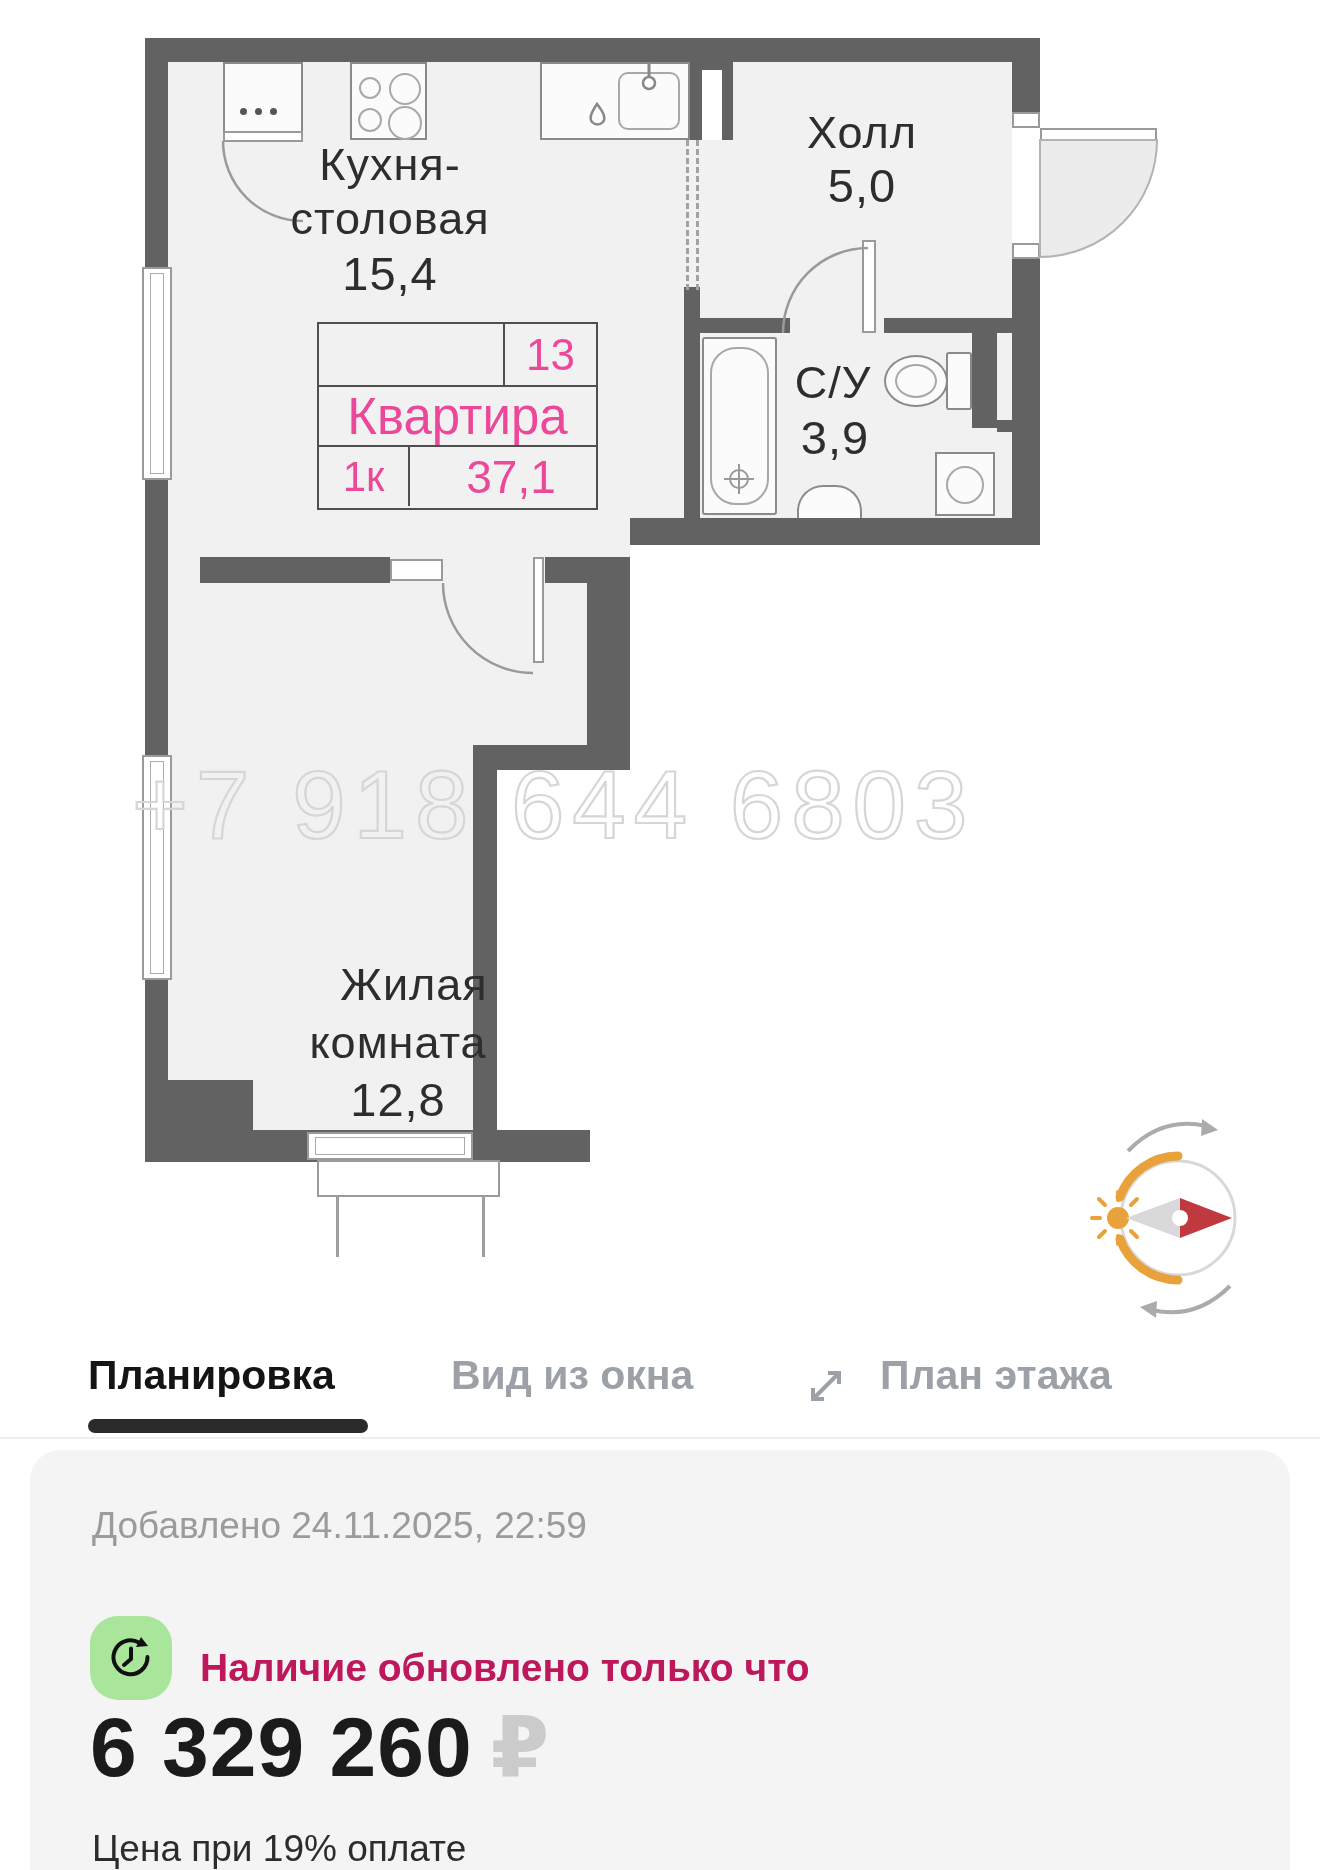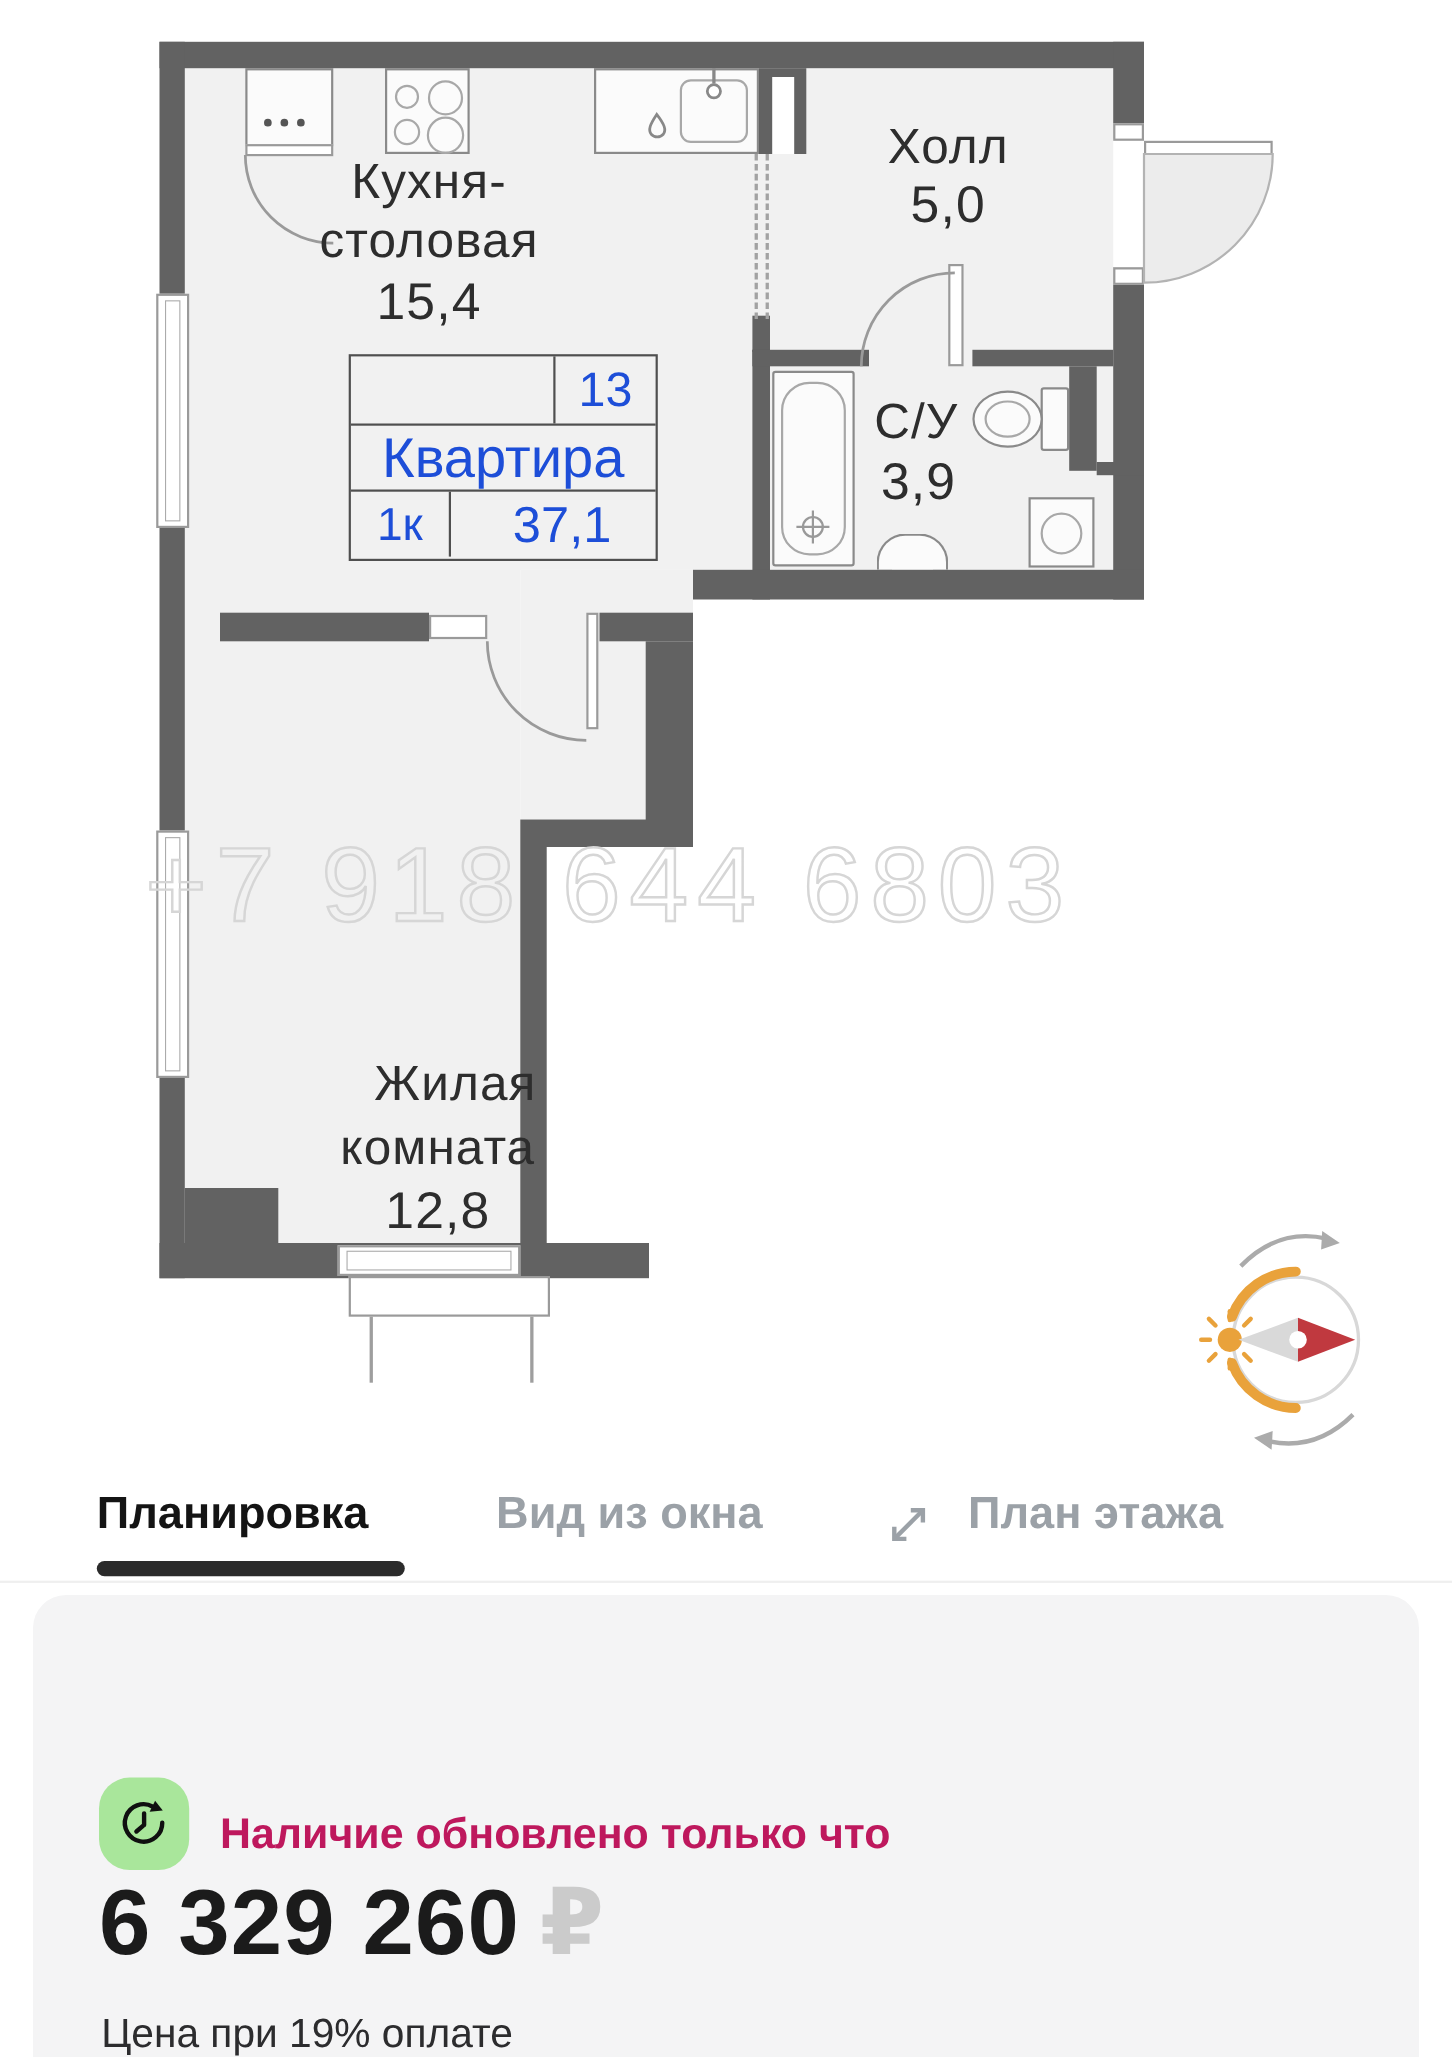--- a/index.html
+++ b/index.html
@@ -14,21 +14,21 @@
   .fix{background:#fbfbfb;border:2px solid #8a8a8a;box-sizing:border-box;}
   .fixin{background:transparent;border:2px solid #a8a8a8;box-sizing:border-box;}
   .dash{border-left:3px dashed #a2a2a2;width:0;}
   .rail{background:#9e9e9e;}
   .rmlabel{color:#2d2d2d;font-weight:400;text-align:center;letter-spacing:1px;
            font-size:45px;line-height:1;white-space:nowrap;}
   .rmarea{font-size:47px;}
   .ptable{border:2px solid #4f4f4f;box-sizing:border-box;color:#222;}
   .ptrow{display:flex;box-sizing:border-box;}
   .ptcell{display:flex;align-items:center;justify-content:center;box-sizing:border-box;
-          font-size:44px;color:#1d4ed8;}
+          font-size:44px;color:#ec4899;}
   .watermark{color:rgba(255,255,255,0.05);-webkit-text-stroke:2.2px #d6d6d6;
              font-size:96px;letter-spacing:8px;white-space:nowrap;font-weight:400;}
   
   .tab{font-size:41px;font-weight:700;white-space:nowrap;}
   .tab.active{color:#141414;}
   .tab.idle{color:#9ba1a7;}
   .tab-underline{background:#2b2b2b;border-radius:8px;}
   .tabs-divider{background:#efefef;}
   
   .card{background:#f4f4f5;border-radius:30px 30px 0 0;}
@@ -183,20 +183,21 @@
   <svg class="abs" style="left:800px;top:1360px;" width="52" height="52" viewBox="0 0 52 52">
     <path d="M13,39 L39,13" stroke="#9ba1a7" stroke-width="4" fill="none"></path>
     <polyline points="28,13 39,13 39,24" fill="none" stroke="#9ba1a7" stroke-width="4"></polyline>
     <polyline points="13,28 13,39 24,39" fill="none" stroke="#9ba1a7" stroke-width="4"></polyline>
   </svg>
   <div class="abs tab idle" style="left:880px;top:1352px;">План этажа</div>
   <div class="abs tab-underline" style="left:88px;top:1419px;width:280px;height:14px;"></div>
   <div class="abs tabs-divider" style="left:0;top:1437px;width:1320px;height:2px;"></div>
 
   <div class="abs card" style="left:30px;top:1450px;width:1260px;height:420px;">
+    <div class="abs added" style="left:62px;top:55px;">Добавлено 24.11.2025, 22:59</div>
     <div class="abs badge" style="left:60px;top:166px;width:82px;height:84px;">
       <svg width="50" height="50" viewBox="0 0 50 50">
         <path d="M33,9.5 A17,17 0 1 0 41.5,24" fill="none" stroke="#101010" stroke-width="4" stroke-linecap="round"></path>
         <polygon points="35,4 42,13 30,14" fill="#101010"></polygon>
         <path d="M25,26 L25,15.5 M25,26 L18,32" fill="none" stroke="#101010" stroke-width="4" stroke-linecap="round"></path>
       </svg>
     </div>
     <div class="abs avail" style="left:170px;top:196px;">Наличие обновлено только что</div>
     <div class="abs price" style="left:60px;top:248px;">
       <span>6 329 260</span><span class="cur">₽</span>

